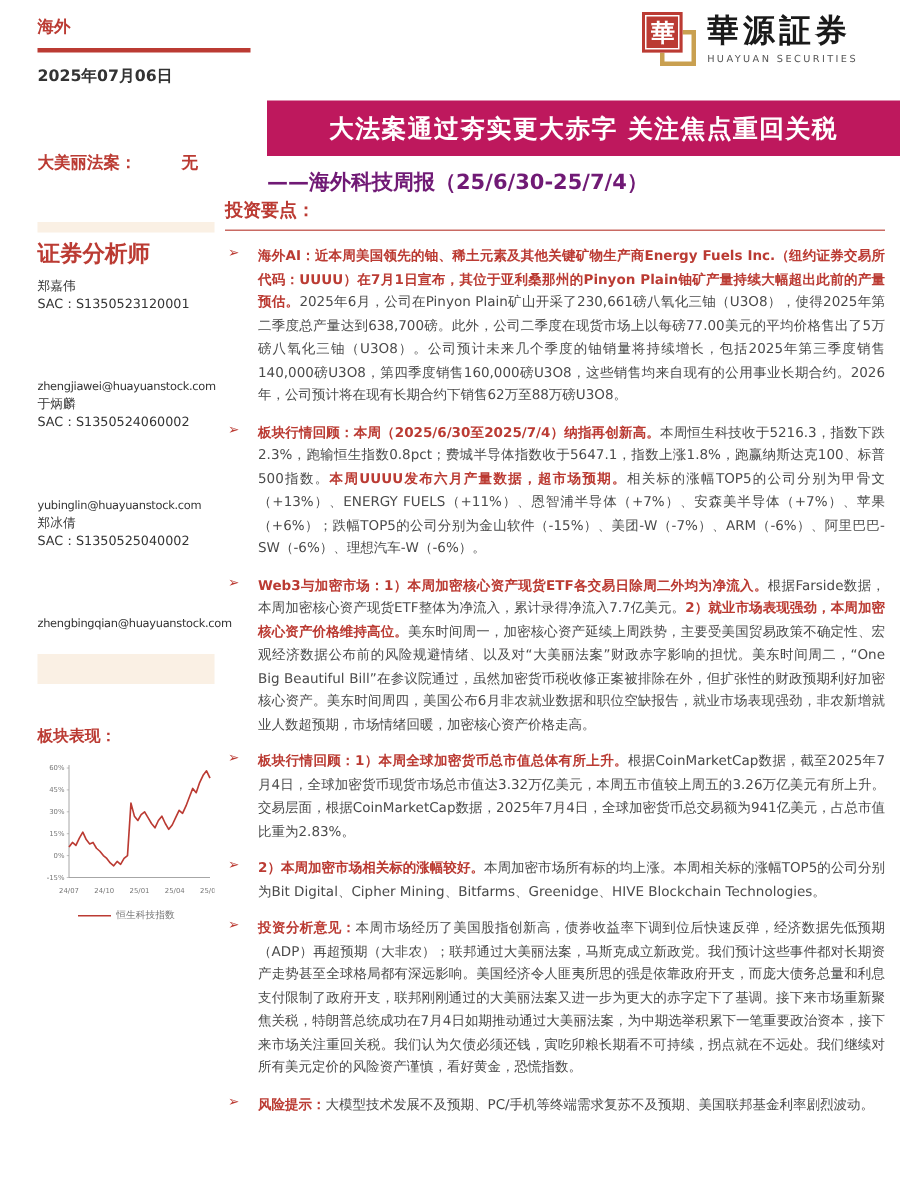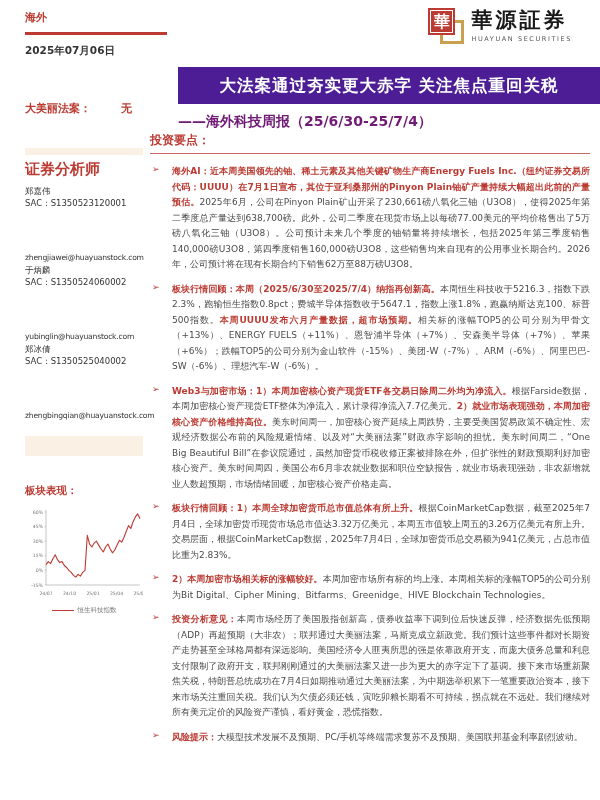--- a/index.html
+++ b/index.html
@@ -17,21 +17,21 @@
   .rating-row .val{margin-left:30px;}
   
   .logo{position:absolute;right:28px;top:8px;display:flex;align-items:center;gap:7px;}
   .seal{position:relative;width:36px;height:36px;}
   .seal-gold{position:absolute;right:0;bottom:0;width:24px;height:24px;border:3px solid #c9a050;box-sizing:border-box;}
   .seal-red{position:absolute;left:0;top:0;width:27px;height:27px;background:#bb3b33;display:flex;align-items:center;justify-content:center;box-shadow:inset 0 0 0 2px #bb3b33, inset 0 0 0 3px #fff;}
   .seal-red span{color:#fff;font-size:16px;font-weight:bold;font-family:"DejaVu Serif",serif;line-height:1;}
   .brand-cn{font-family:"DejaVu Serif","Liberation Serif",serif;font-size:21px;font-weight:bold;color:#1a1a1a;letter-spacing:3px;line-height:1;}
   .brand-en{font-size:6.5px;color:#555;letter-spacing:1.6px;margin-top:5px;}
   
-  .title-bar{position:absolute;left:178px;right:0;top:67px;height:37px;background:#4c1d95;display:flex;align-items:center;justify-content:center;}
+  .title-bar{position:absolute;left:178px;right:0;top:67px;height:37px;background:#be185d;display:flex;align-items:center;justify-content:center;}
   .title-bar .t{color:#fff;font-size:16.5px;font-weight:bold;letter-spacing:1px;}
   .subtitle{position:absolute;left:178px;top:113px;color:#701a75;font-size:14px;font-weight:bold;}
   
   .sidebar{position:absolute;left:25px;top:148px;width:120px;}
   .cream-bar{width:118px;height:7px;background:#faf0e4;}
   .analyst-head{color:#bb3b33;font-size:15px;font-weight:bold;margin:5px 0 6px 0;}
   .analyst{font-size:8.5px;color:#333;line-height:12px;}
   .analyst .email{font-size:7.6px;letter-spacing:-0.2px;white-space:nowrap;margin-top:43px;}
   .cream-bar2{width:118px;height:20px;background:#faf0e4;margin-top:14px;}
   .perf-head{color:#bb3b33;font-size:10.5px;font-weight:bold;margin-top:28px;}

